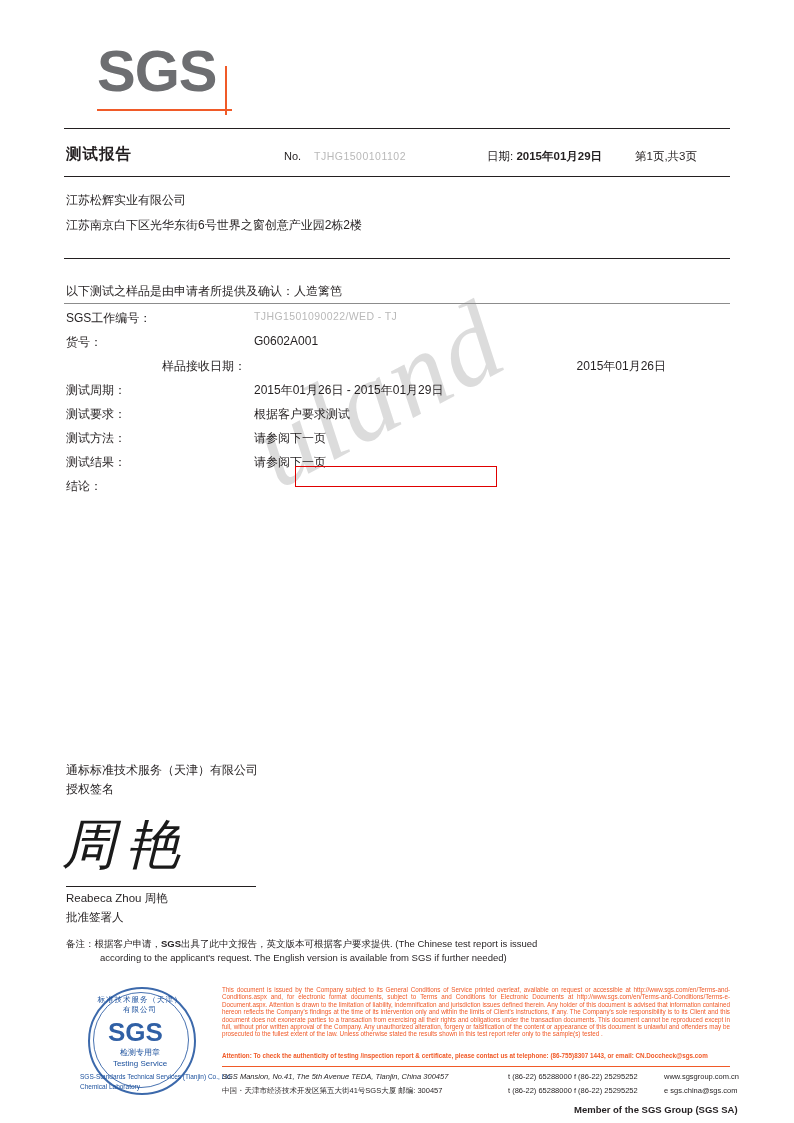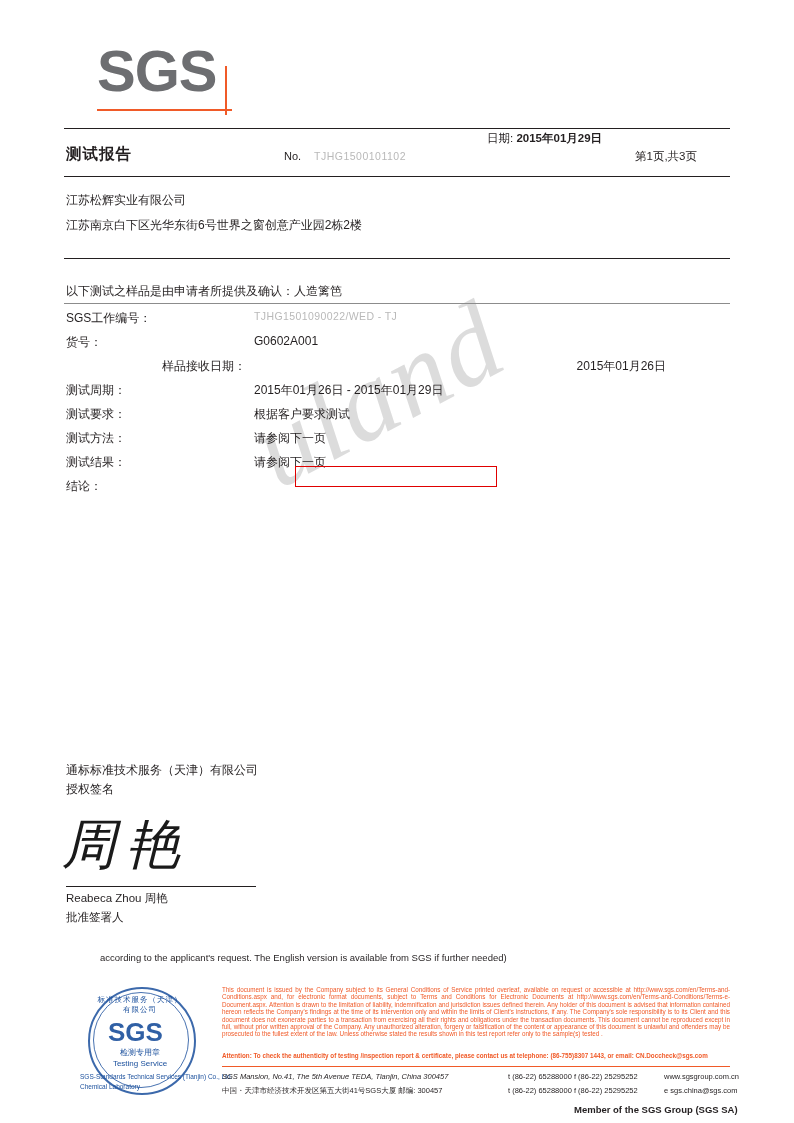--- a/index.html
+++ b/index.html
@@ -109,21 +109,21 @@
     position: absolute;
     left: 314px;
     top: 150px;
     font-size: 10.5px;
     color: #b9b9b9;
     letter-spacing: 0.5px;
   }
   .report-date {
     position: absolute;
     left: 487px;
-    top: 131px;
+    top: 149px;
     font-size: 11.5px;
   }
   .report-date b { font-weight: bold; }
   .report-pages {
     position: absolute;
     left: 635px;
     top: 149px;
     font-size: 11.5px;
   }
 
@@ -493,20 +493,23 @@
 
   <div class="redbox"></div>
 
   <div class="sig-company">通标标准技术服务（天津）有限公司</div>
   <div class="sig-auth">授权签名</div>
   <div class="signature-img">周艳</div>
   <div class="sig-line"></div>
   <div class="sig-name">Reabeca Zhou 周艳</div>
   <div class="sig-role">批准签署人</div>
 
+  <div class="note-1">
+    <span>备注：根据客户申请，</span><b>SGS</b><span>出具了此中文报告，英文版本可根据客户要求提供. (The Chinese test report is issued</span>
+  </div>
   <div class="note-2">according to the applicant's request. The English version is available from SGS if further needed)</div>
 
   <div class="footer-seal">
     <div class="seal-circle"></div>
     <div class="seal-circle2"></div>
     <div class="seal-top">标准技术服务（天津）有限公司</div>
     <div class="seal-sgs">SGS</div>
     <div class="seal-mid">检测专用章</div>
     <div class="seal-bot">Testing Service</div>
     <div class="seal-line-1">SGS-Standards Technical Services (Tianjin) Co., Ltd.</div>

